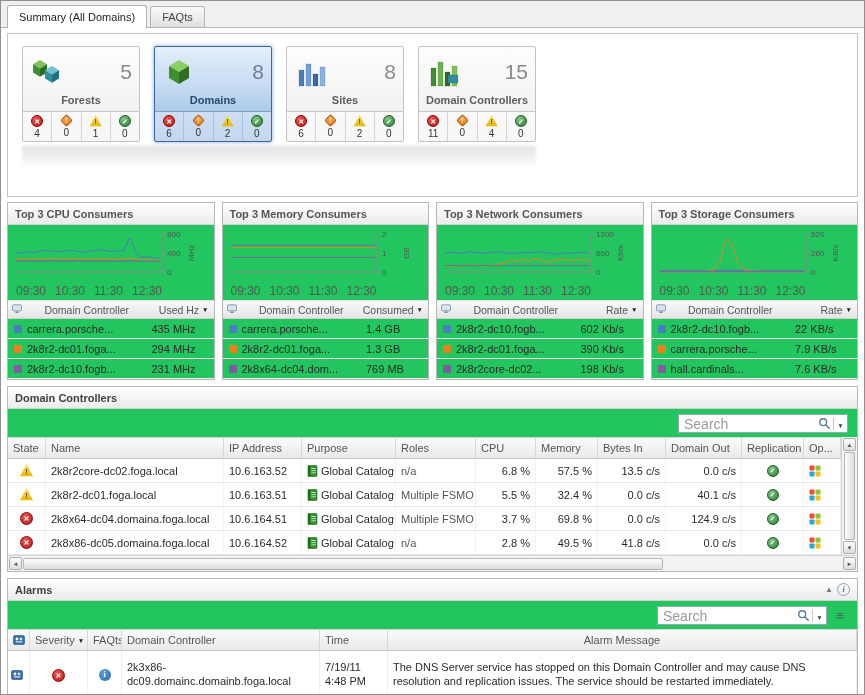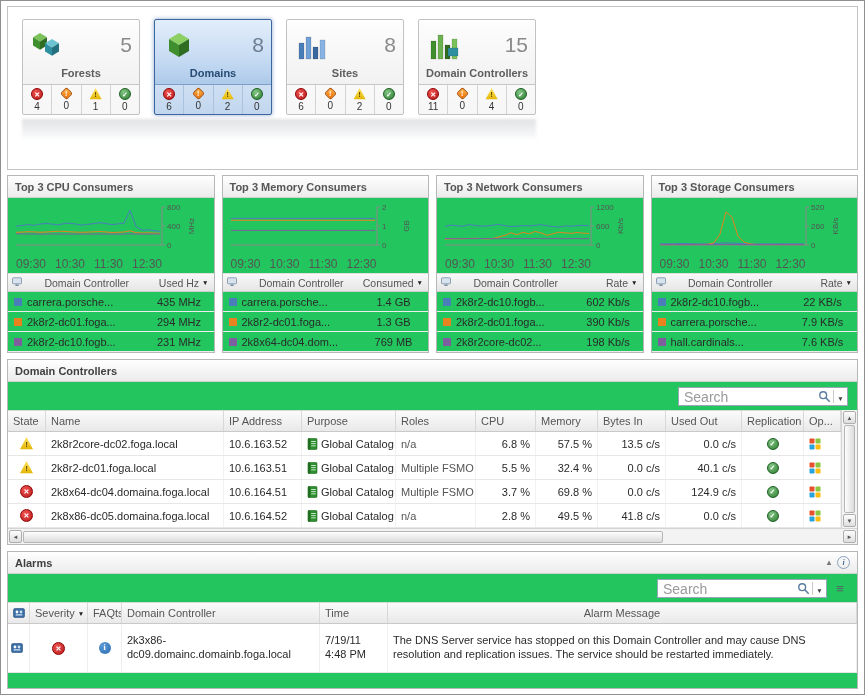--- a/index.html
+++ b/index.html
@@ -55,21 +55,21 @@
   .xlabels{display:flex;justify-content:space-between;width:146px;margin:-2px 0 0 4px;font-size:12px;color:#555;}
   .mini-table{margin-top:2px;border-top:1px solid #e0e0e0;}
   .mini-head{display:flex;align-items:center;height:17px;background:linear-gradient(#f9f9f9,#e5e5e5);border-bottom:1px solid #cfcfcf;color:#555;font-size:10.5px;}
   .mini-head-icon{width:18px;display:flex;justify-content:center;}
   .c-name{flex:1;text-align:center;cursor:pointer;}
   .c-val{width:66px;display:flex;align-items:center;justify-content:flex-end;padding-right:5px;box-sizing:border-box;cursor:pointer;}
   .sort::after{content:'▼';font-size:6.5px;margin-left:3px;color:#222;}
   .mini-row{display:flex;align-items:center;height:19px;border-bottom:1px solid #ececec;cursor:pointer;}
   .swatch{width:8px;height:8px;margin:0 5px 0 6px;flex:0 0 8px;}
   .mini-row .name{flex:1;white-space:nowrap;overflow:hidden;color:#2a2a2a;}
-  .mini-row .val{width:62px;text-align:center;padding-right:7px;box-sizing:border-box;color:#2a2a2a;}
+  .mini-row .val{width:62px;text-align:left;padding-right:7px;box-sizing:border-box;color:#2a2a2a;}
 
   
   .search-row{display:flex;justify-content:flex-end;align-items:center;gap:5px;padding:5px 9px 4px;}
   .searchbox{display:flex;align-items:center;width:170px;height:19px;border:1px solid #98a6b6;background:#fff;box-sizing:border-box;}
   .searchbox input{flex:1;min-width:0;border:0;outline:0;padding:0 5px;font-family:inherit;font-size:14px;color:#333;background:transparent;}
   .searchbox input::placeholder{color:#9a9a9a;}
   .mag{display:flex;align-items:center;padding:0 2px;cursor:pointer;}
   .sb-divider{width:1px;height:13px;background:#c9c9c9;}
   .dd{width:13px;text-align:center;color:#444;cursor:pointer;}
   .dd::after{content:'▼';font-size:6.5px;}
@@ -110,20 +110,24 @@
   .al-row .cell{display:flex;align-items:center;padding:3px 5px;border-right:1px solid #efefef;box-sizing:border-box;color:#2a2a2a;line-height:1.25;}
   .al-head .cell.centerh{justify-content:center;}
   .wrap{white-space:normal;overflow-wrap:anywhere;}
   .info-badge{width:12px;height:12px;border-radius:50%;background:radial-gradient(circle at 35% 30%,#5b9bd5,#2a6bb0);color:#fff;font-size:8px;font-weight:bold;font-family:"Liberation Serif",serif;display:flex;align-items:center;justify-content:center;flex:none;}
 </style>
 </head>
 <body>
 
 <div class="page">
 
+  <div class="tabbar" id="tabbar">
+      <div class="tab active">Summary (All Domains)</div>
+      <div class="tab">FAQts</div>
+    </div>
 
   <div class="tiles-section">
     <div class="tiles-row" id="tilesrow">
         <div class="tile">
           <div class="tile-top">
             <span class="tile-icon">
               <svg width="36" height="36" viewBox="0 0 36 36">
                 <polygon points="3,10.2 10,6 17,10.2 10,14.4" fill="#7cc25a"></polygon>
                 <polygon points="3,10.2 10,14.4 10,22.8 3,18.6" fill="#3f8f2e"></polygon>
                 <polygon points="10,14.4 17,10.2 17,18.6 10,22.8" fill="#2f6e22"></polygon>
@@ -490,21 +494,21 @@
       <div class="dc-grid">
         <div class="dc-head" id="dchead">
             <div class="cell" style="width: 38px;">State</div>
             <div class="cell" style="width: 178px;">Name</div>
             <div class="cell" style="width: 78px;">IP Address</div>
             <div class="cell" style="width: 94px;">Purpose</div>
             <div class="cell" style="width: 80px;">Roles</div>
             <div class="cell" style="width: 60px;">CPU</div>
             <div class="cell" style="width: 62px;">Memory</div>
             <div class="cell" style="width: 68px;">Bytes In</div>
-            <div class="cell" style="width: 76px;">Used Out</div>
+            <div class="cell" style="width: 76px;">Domain Out</div>
             <div class="cell" style="width: 62px;">Replication</div>
             <div class="cell" style="flex: 1 1 0%;">Op...</div>
           </div>
         <div id="dcrows">
             <div class="dc-row">
               <div class="cell center" style="width: 38px;">
                 <span class="sicon warning" style="width: 13px; height: 13px;">!</span>
               </div>
               <div class="cell" style="width: 178px;">
                 <span>2k8r2core-dc02.foga.local</span>

